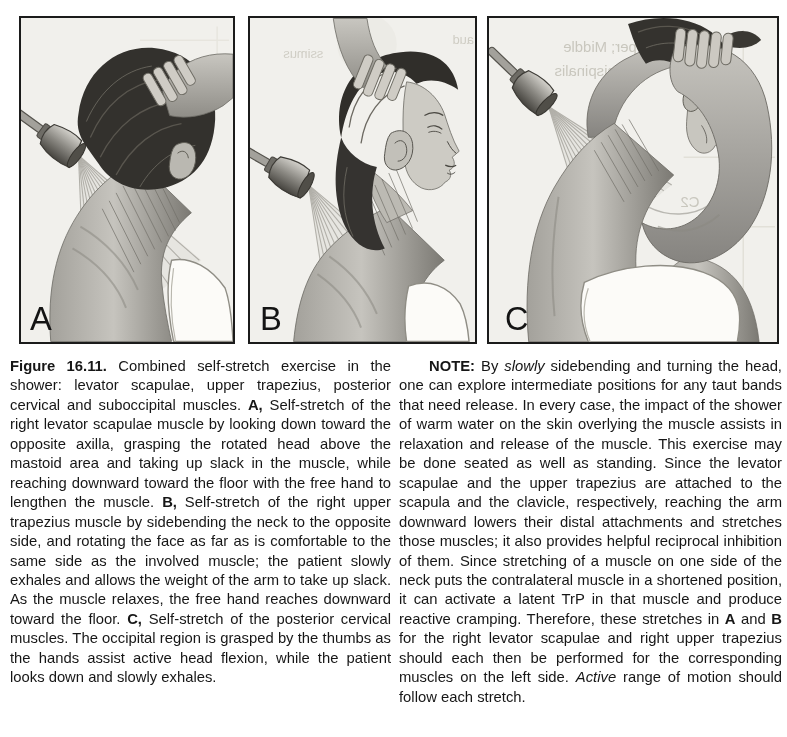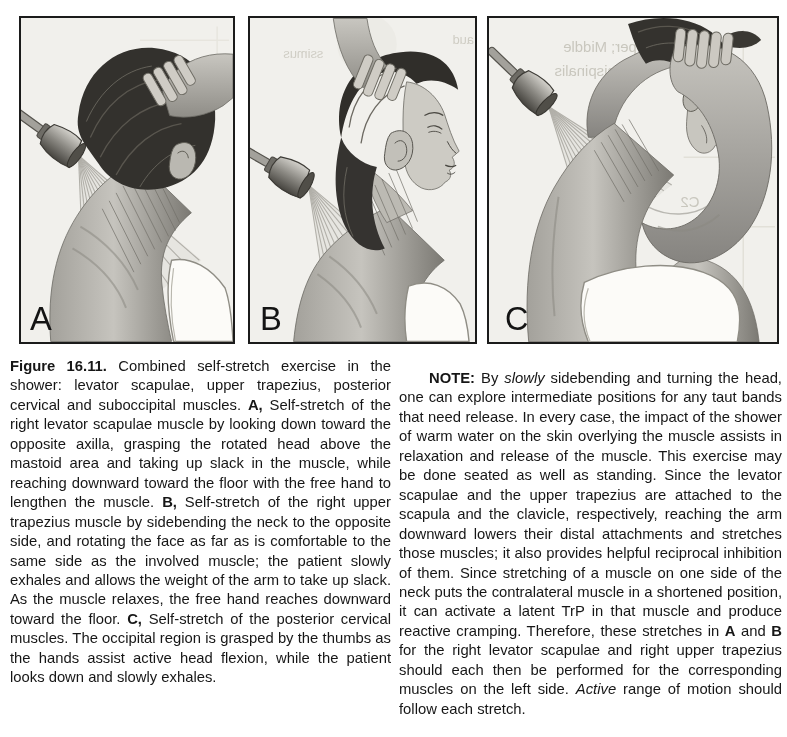--- a/index.html
+++ b/index.html
@@ -10,21 +10,21 @@
   #panelB{left:248px;width:229px;height:328px;}
   #panelC{left:487px;width:292px;height:328px;}
   figure.panel svg{display:block;}
   .panel-label{font-size:33px;fill:#141414;font-family:"Liberation Sans",sans-serif;}
   .bleed{font-size:15px;fill:#c9c7be;font-family:"Liberation Sans",sans-serif;}
   .bleed-sm{font-size:13px;fill:#cfcdc4;font-family:"Liberation Sans",sans-serif;}
   .caption{position:absolute;top:357px;text-align:justify;color:#161616;
            font-size:14.8px;line-height:19.45px;}
   .caption p{margin:0;}
   .cap-left{left:10px;width:381px;}
-  .cap-right{left:399px;width:383px;margin-top:12px;}
+  .cap-right{left:399px;width:383px;}
   .cap-right p{text-indent:30px;}
   .b{font-weight:bold;}
   .i{font-style:italic;}
   .hatch{stroke:#716f68;stroke-width:1;opacity:.7;}
   .contour{stroke:#8a8881;stroke-width:2;fill:none;opacity:.55;}
   .strand{stroke:#5d5a52;stroke-width:1.3;fill:none;opacity:.9;}
   .strand2{stroke:#7a776d;stroke-width:1;fill:none;opacity:.7;}
   .spray{stroke:#a8a69f;stroke-width:1.1;opacity:.85;}
   .feat{stroke:#4a4842;stroke-width:1.2;fill:none;}
 </style>

